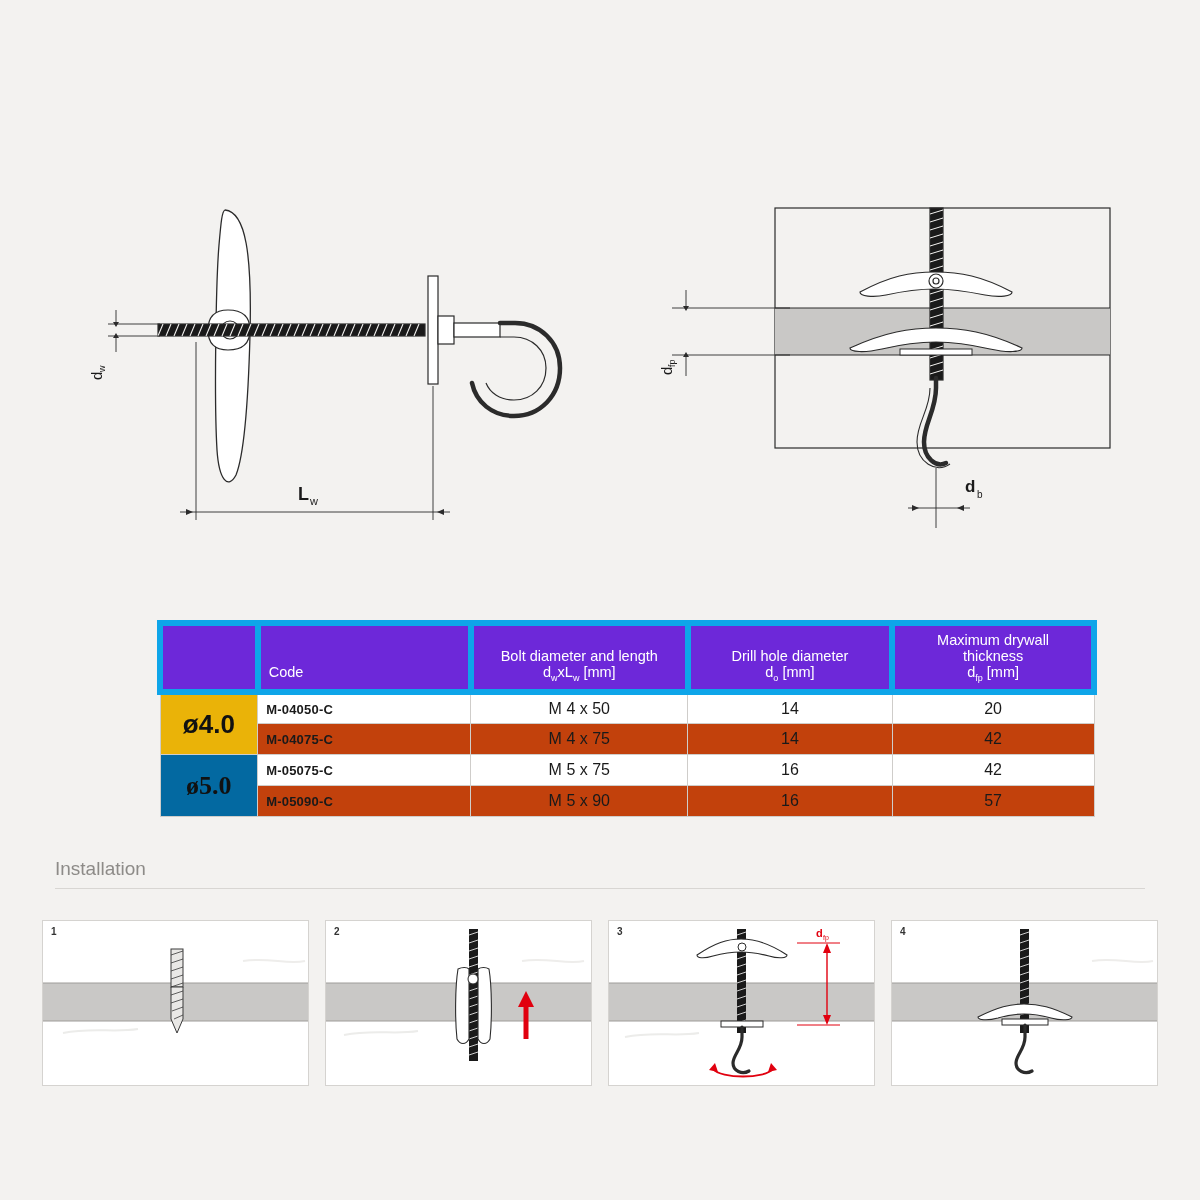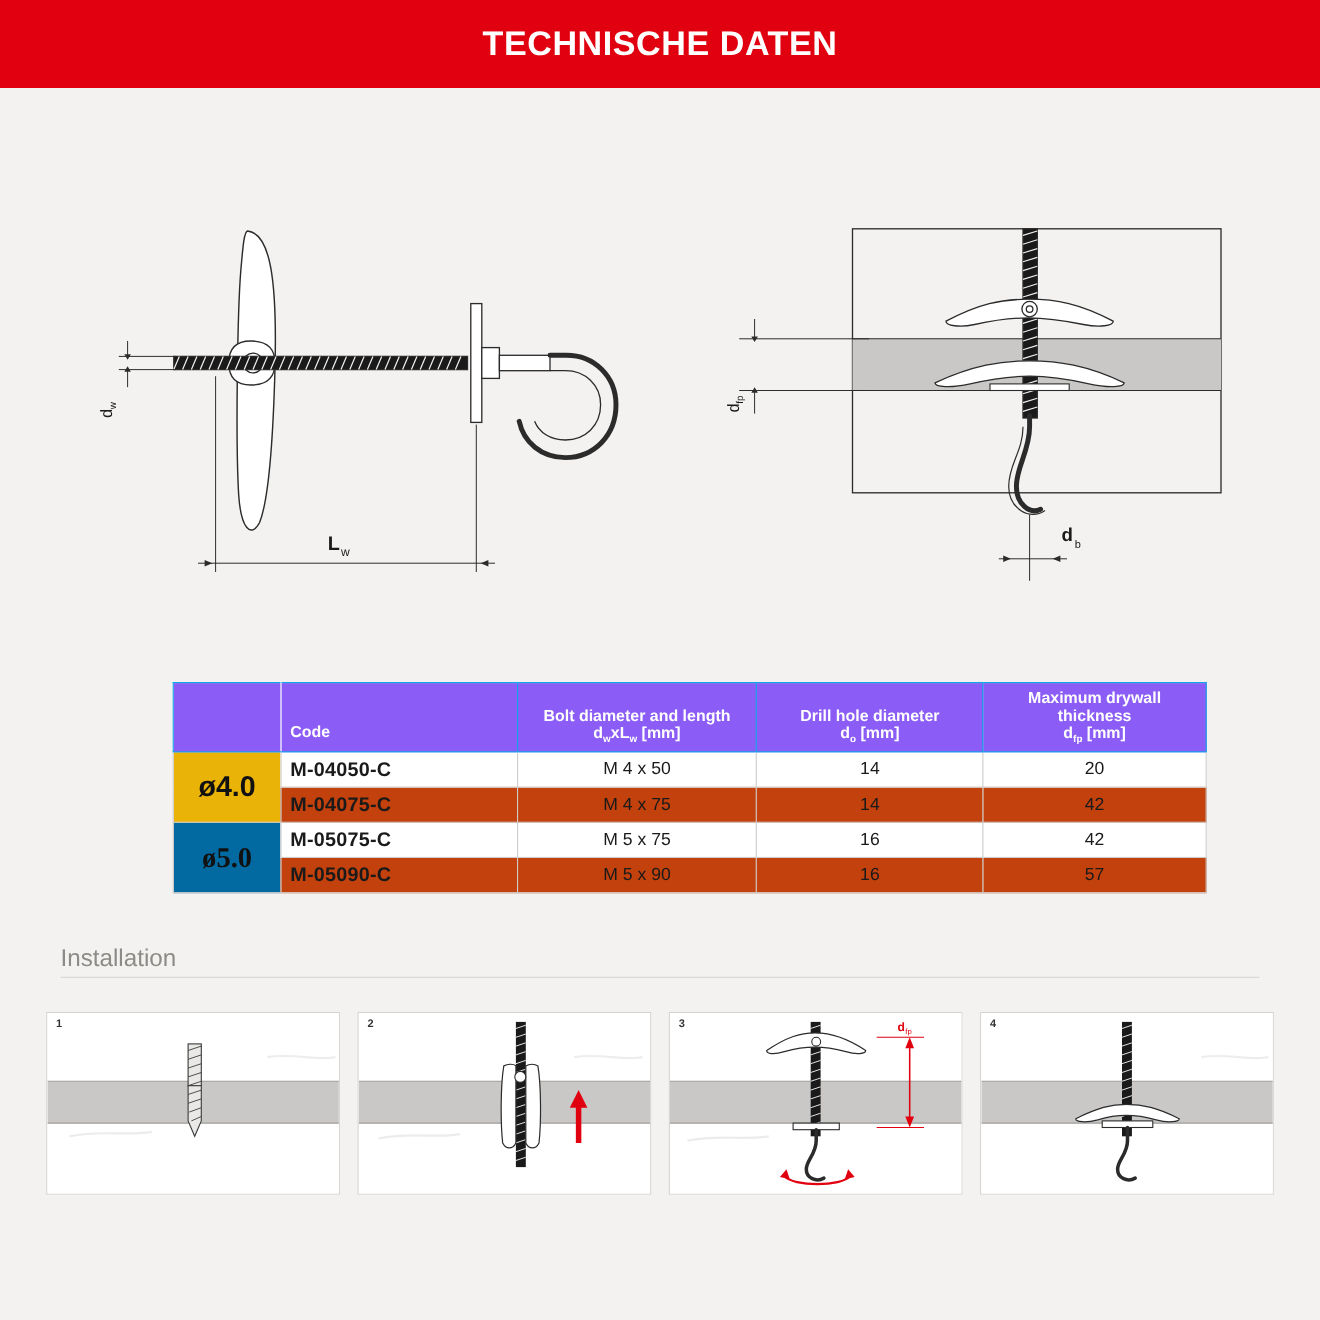--- a/index.html
+++ b/index.html
@@ -44,27 +44,27 @@
   
   .tech-table {
     position: absolute;
     left: 157px; top: 620px;
     width: 940px;
     border-collapse: collapse;
     font-size: 13px;
     color: #1a1a1a;
   }
   .tech-table th {
-    background: #8b5cf6;
+    background: #6d28d9;
     color: #ffffff;
-    font-weight: bold;
+    font-weight: normal;
     font-size: 14.5px;
     line-height: 1.12;
     padding: 6px 8px;
-    border: 1px solid #0ea5e9;
+    border: 6px solid #0ea5e9;
     vertical-align: bottom;
     text-align: center;
   }
   .tech-table th.th-diam { width: 98px; border-right: 1px solid #ffffff;}
   .tech-table th.th-code { width: 215px; text-align: left; vertical-align: bottom; padding-bottom: 9px; margin-top: 28px; }
   .tech-table th.th-bolt { width: 218px; }
   .tech-table th.th-drill { width: 206px; }
   .tech-table th.th-thick { width: 203px; }
   .tech-table th .sub { font-size: 9px; vertical-align: sub; }
 
@@ -79,32 +79,32 @@
     font-size: 26px;
     font-weight: bold;
     text-align: center;
     background: #eab308;
     border-left: 1px solid #cfcdca;
     color: #111;
   }
   .tech-table td.c-code {
     text-align: left;
     font-weight: bold;
-    font-size: 18px;
+    font-size: 13px;
     letter-spacing: .2px;
   }
   .row-alt td { background: #c2410c; }
   .row-plain td { background: #ffffff; }
   .tech-table td.c-diam.alt { background: #0369a1; font-family: Liberation Serif, serif; }
 
   
   .install-label {
     position: absolute;
     left: 55px; top: 858px;
-    font-size: 22px;
+    font-size: 19px;
     color: #8d8b88;
   }
   .install-rule {
     position: absolute;
     left: 55px; top: 888px;
     width: 1090px; height: 1px;
     background: #d8d6d3;
   }
   .steps {
     position: absolute;
@@ -128,23 +128,20 @@
     font-weight: bold;
     z-index: 3;
   }
   .step svg { display: block; }
 </style>
 </head>
 <body>
 
 <div id="page">
 
-  <div class="header-bar">
-    <div class="header-title">TECHNISCHE DATEN</div>
-  </div>
 
   <div class="drawings">
     <svg class="drawing-svg" width="1200" height="535" viewBox="0 0 1200 535" xmlns="http://www.w3.org/2000/svg">
       <g stroke="#2b2b2b" fill="none" stroke-width="1.2">
 
         <g>
           <path d="M225,130 C246,132 252,175 250,255 C248,330 244,375 236,395 C228,410 219,400 217,370 C214,320 216,200 219,165 C221,142 222,131 225,130 Z" fill="#ffffff" stroke="#2b2b2b" stroke-width="1.3"></path>
         </g>
 
         <path d="M228,230 C244,230 250,238 250,250 C250,262 244,270 228,270 C214,270 208,262 208,250 C208,238 214,230 228,230 Z" fill="#ffffff" stroke="#2b2b2b" stroke-width="1.2" transform="translate(0,0)"></path>

